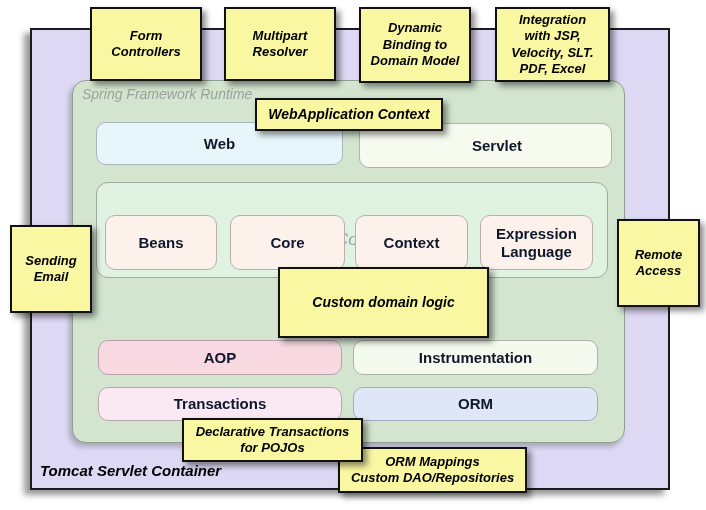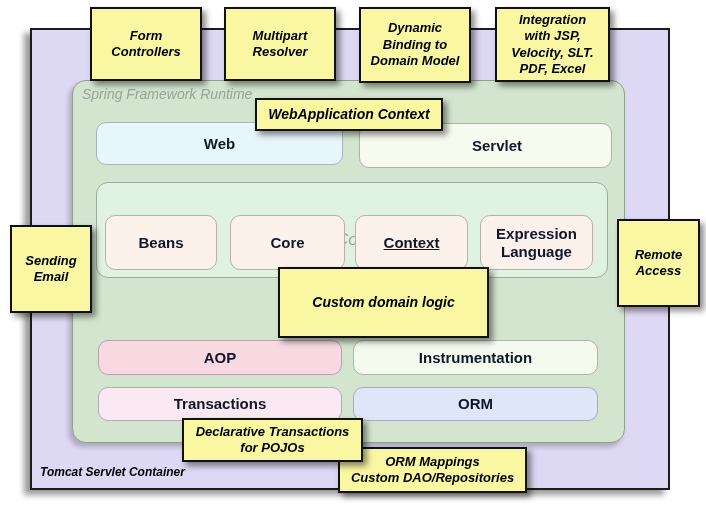--- a/index.html
+++ b/index.html
@@ -19,21 +19,21 @@
     width: 640px; height: 462px;
     background: #DDD8F3;
     border: 2px solid #1c1c1c;
     box-sizing: border-box;
     box-shadow: -6px 5px 6px rgba(0,0,0,0.40);
     z-index: 1;
   }
   .outer-box-label {
     position: absolute;
     left: 8px; bottom: 9px;
-    font-size: 12px;
+    font-size: 15px;
     font-weight: bold;
     font-style: italic;
     color: #000;
     white-space: nowrap;
   }
 
   
   .runtime-box {
     position: absolute;
     left: 72px; top: 80px;
@@ -89,21 +89,21 @@
     border-radius: 10px;
     box-sizing: border-box;
     white-space: pre-line;
     line-height: 1.15;
     z-index: 4;
   }
   .m-web            { left: 96px;  top: 122px; width: 247px; height: 43px; background: #E7F6FB; border-color: #a7b6ba; }
   .m-servlet        { left: 359px; top: 123px; width: 253px; height: 45px; background: #F7FAEF; border-color: #acb5a7; padding-left: 23px; }
   .m-beans          { left: 105px; top: 215px; width: 112px; height: 55px; background: #FCF1EB; border-color: #bcaeaa; }
   .m-core           { left: 230px; top: 215px; width: 115px; height: 55px; background: #FCF1EB; border-color: #bcaeaa; }
-  .m-context        { left: 355px; top: 215px; width: 113px; height: 55px; background: #FCF1EB; border-color: #bcaeaa; text-decoration: underline; }
+  .m-context        { left: 355px; top: 215px; width: 113px; height: 55px; background: #FCF1EB; border-color: #bcaeaa; }
   .m-expression     { left: 480px; top: 215px; width: 113px; height: 55px; background: #FCF1EB; border-color: #bcaeaa; }
   .m-aop            { left: 98px;  top: 340px; width: 244px; height: 35px; background: #F8D8E1; border-color: #b8a3ac; }
   .m-instrumentation{ left: 353px; top: 340px; width: 245px; height: 35px; background: #F5FAEE; border-color: #acb5a7; }
   .m-transactions   { left: 98px;  top: 387px; width: 244px; height: 34px; background: #FAE9F3; border-color: #b8a8b1; }
   .m-orm            { left: 353px; top: 387px; width: 245px; height: 34px; background: #DEE6F7; border-color: #a4abbc; }
 
   
   .note {
     position: absolute;
     background: #FAF7A3;

